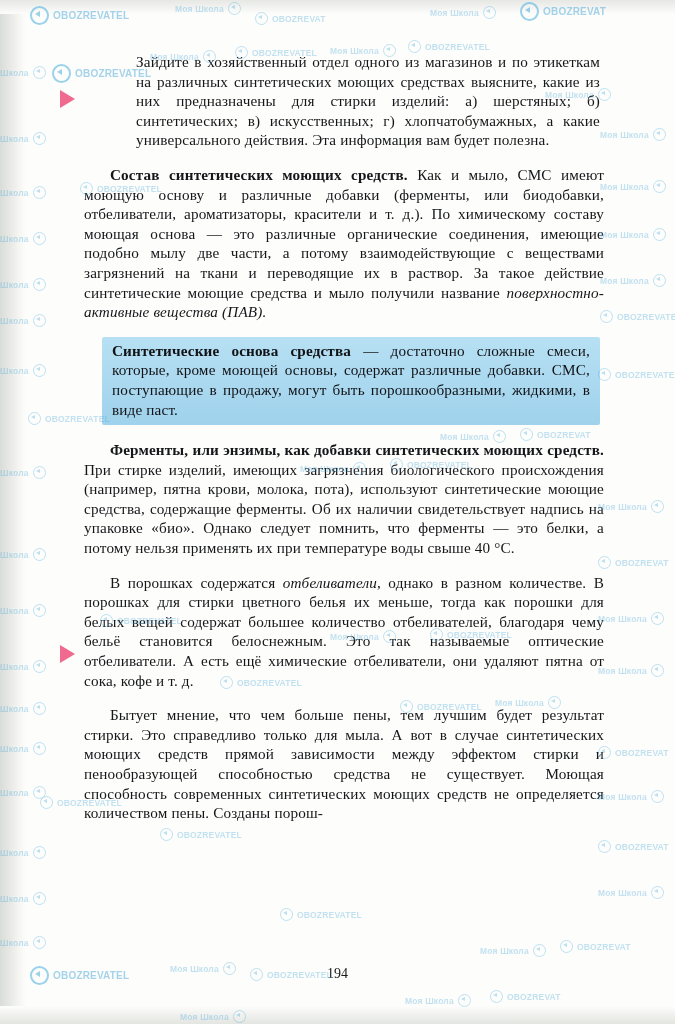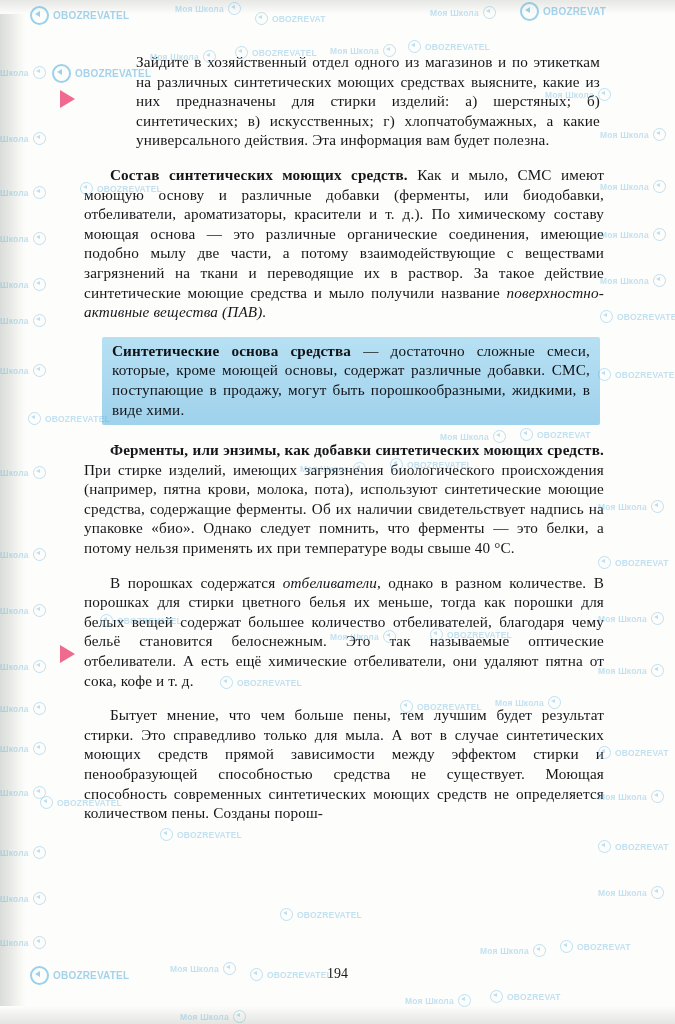--- a/index.html
+++ b/index.html
@@ -162,21 +162,21 @@
     <div class="task-block">
       <p>Зайдите в хозяйственный отдел одного из магазинов и по этикет­кам на различных синтетических моющих средствах выясните, ка­кие из них предназначены для стирки изделий: а) шерстяных; б) синтетических; в) искусственных; г) хлопчатобумажных, а какие универсального действия. Эта информация вам будет полезна.</p>
     </div>
 
     <p class="para">
       <b>Состав синтетических моющих средств.</b><span> Как и мыло, СМС имеют моющую основу и различные добавки (ферменты, или био­добавки, отбеливатели, ароматизаторы, красители и т. д.). По хими­ческому составу моющая основа — это различные органические соединения, имеющие подобно мылу две части, а потому взаимодей­ствующие с веществами загрязнений на ткани и переводящие их в раствор. За такое действие синтетические моющие средства и мы­ло получили название </span><i>поверхностно-активные вещества (ПАВ).</i>
     </p>
 
     <div class="highlight-box">
       <p>
-        <b>Синтетические основа средства</b><span> — достаточно сложные смеси, которые, кроме моющей основы, содержат различные добавки. СМС, поступающие в продажу, могут быть порошкообразными, жидкими, в виде хими.</span>
+        <b>Синтетические основа средства</b><span> — достаточно сложные смеси, которые, кроме моющей основы, содержат различные добавки. СМС, поступающие в продажу, могут быть порошкообразными, жидкими, в виде паст.</span>
       </p>
     </div>
 
     <p class="para">
       <b>Ферменты, или энзимы, как добавки синтетических моющих средств.</b><span> При стирке изделий, имеющих загрязнения биологиче­ского происхождения (например, пятна крови, молока, пота), ис­пользуют синтетические моющие средства, содержащие ферменты. Об их наличии свидетельствует надпись на упаковке «био». Одна­ко следует помнить, что ферменты — это белки, а потому нельзя применять их при температуре воды свыше 40 °С.</span>
     </p>
 
 
     <p class="para">
       <span>В порошках содержатся </span><i>отбеливатели</i><span>, однако в разном коли­честве. В порошках для стирки цветного белья их меньше, тогда как порошки для белых вещей содержат большее количество отбелива­телей, благодаря чему бельё становится белоснежным. Это так на­зываемые оптические отбеливатели. А есть ещё химические отбе­ливатели, они удаляют пятна от сока, кофе и т. д.</span>

